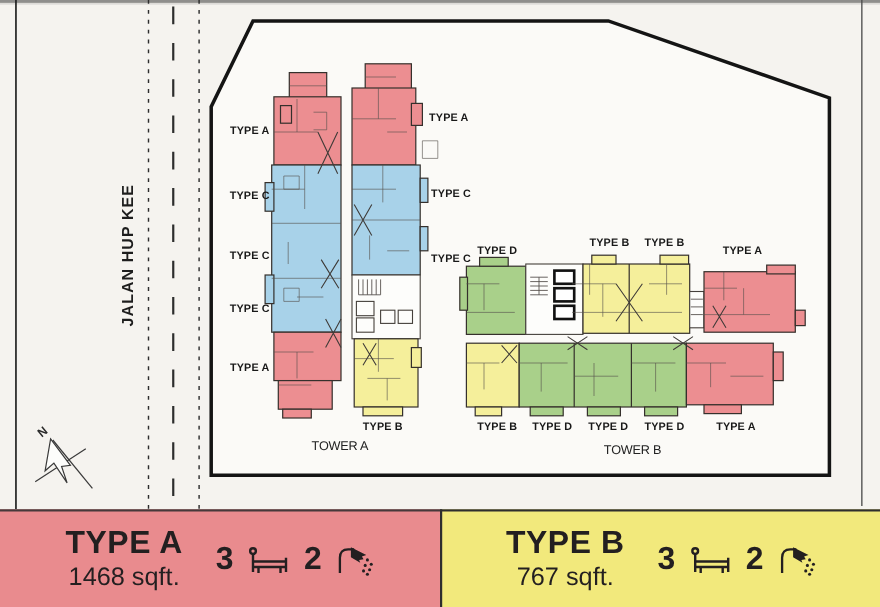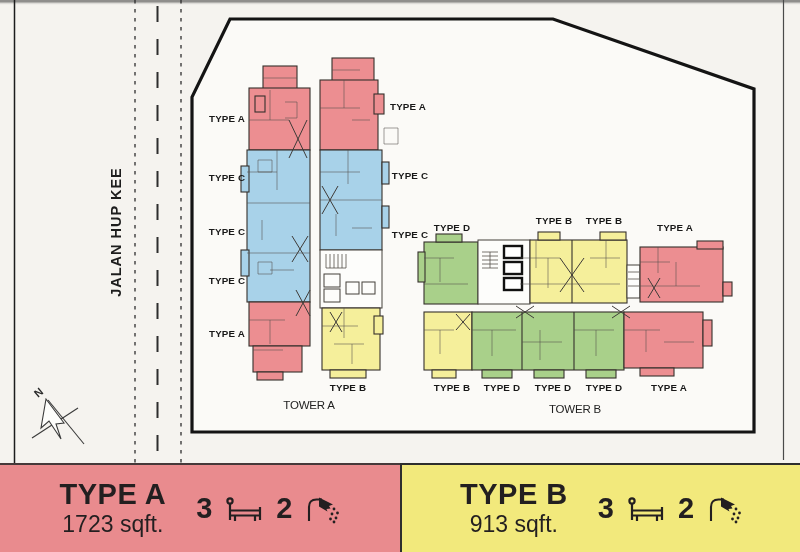--- a/index.html
+++ b/index.html
@@ -198,21 +198,21 @@
     <line x1="4" y1="52" x2="50" y2="22"></line>
     <path d="M18,13 L36,37 L28,38 L33,53 L21,35 L13,42 Z" fill="#fdfdfb"></path>
     <text transform="translate(10,12) rotate(-40)" font-size="11" font-weight="600" fill="#2a2a2a" stroke="none">N</text>
   </g>
 </svg>
 
 <div class="legend">
   <div class="legend-card" style="background: rgb(233, 139, 142);">
     <div class="lg-name-wrap">
       <div class="lg-name">TYPE A</div>
-      <div class="lg-area">1723 sqft.</div>
+      <div class="lg-area">1468 sqft.</div>
     </div>
     <div class="lg-specs">
       <span class="lg-num">3</span>
       <span class="lg-icon">
         <svg width="40" height="30" viewBox="0 0 40 30" fill="none" stroke="#231f20" stroke-width="2.2">
           <circle cx="6" cy="7" r="2.6"></circle>
           <path d="M6,10 V26 M6,16.5 H36 M6,21.5 H36 M36,13 V26 M11,21.5 V27 M31,21.5 V27"></path>
         </svg>
       </span>
       <span class="lg-num">2</span>
@@ -228,21 +228,21 @@
             <circle cx="26.5" cy="25" r="1.4"></circle>
               <circle cx="30" cy="28" r="1.4"></circle>
           </g>
         </svg>
       </span>
     </div>
   </div>
   <div class="legend-card second" style="background: rgb(242, 233, 124);">
     <div class="lg-name-wrap">
       <div class="lg-name">TYPE B</div>
-      <div class="lg-area">913 sqft.</div>
+      <div class="lg-area">767 sqft.</div>
     </div>
     <div class="lg-specs">
       <span class="lg-num">3</span>
       <span class="lg-icon">
         <svg width="40" height="30" viewBox="0 0 40 30" fill="none" stroke="#231f20" stroke-width="2.2">
           <circle cx="6" cy="7" r="2.6"></circle>
           <path d="M6,10 V26 M6,16.5 H36 M6,21.5 H36 M36,13 V26 M11,21.5 V27 M31,21.5 V27"></path>
         </svg>
       </span>
       <span class="lg-num">2</span>

